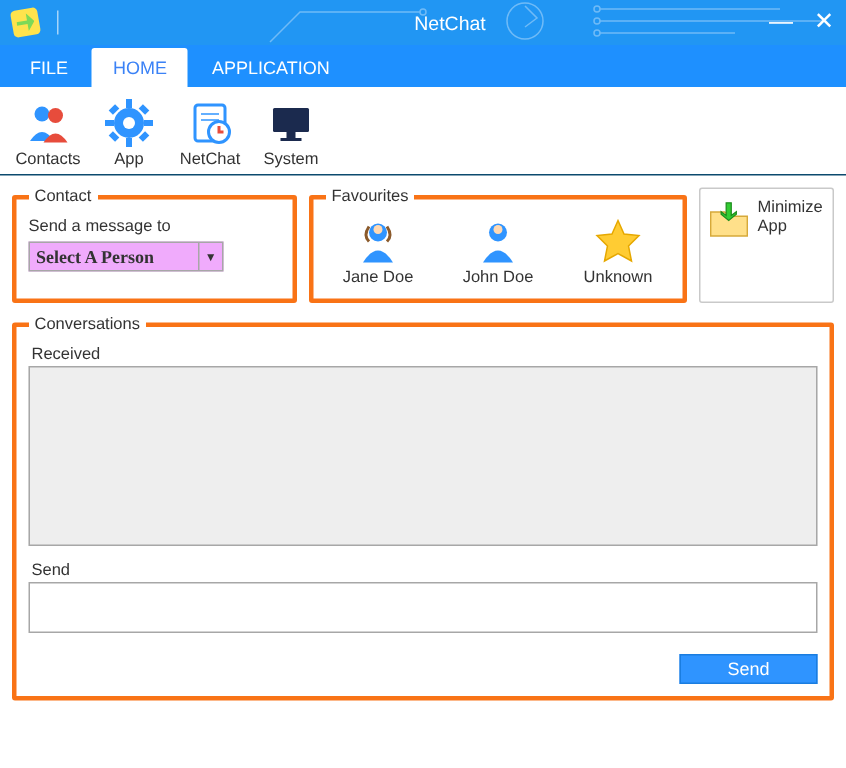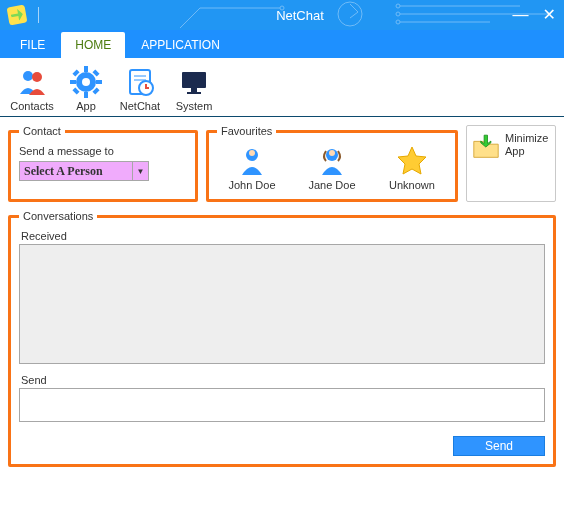--- a/index.html
+++ b/index.html
@@ -25,21 +25,21 @@
   }
   .titlebar .divider { width:1px; height:16px; background:rgba(255,255,255,.6); margin:0 6px; }
   .titlebar .title { position:absolute; left:0; right:0; text-align:center; font-size:13px;padding-left:36px; }
   .titlebar .btns { margin-left:auto; display:flex; gap:14px; }
   .titlebar .btns span { font-size:16px; line-height:16px; cursor:default; color:#fff; }
 
   .tabs { height:28px; background:#1e90ff; display:flex; align-items:flex-end; padding-left:6px; }
   .tab {
     padding:6px 14px 6px; color:#fff; font-size:12px; cursor:default; margin-right:2px;
   }
-  .tab.active { background:#fff; color:#4d7c0f; border-radius:2px 2px 0 0; }
+  .tab.active { background:#fff; color:#3b82f6; border-radius:2px 2px 0 0; }
 
   .ribbon {
     background:#fff; border-bottom:1px solid #0c4a6e; padding:6px 8px 2px; display:flex; gap:6px;
   }
   .ribbon .rbtn {
     width:48px; display:flex; flex-direction:column; align-items:center; gap:2px; padding:2px;
   }
   .ribbon .rbtn .ico { width:32px; height:32px; display:flex; align-items:center; justify-content:center; }
   .ribbon .rbtn .lbl { font-size:11px; text-align:center; }
 
@@ -191,36 +191,36 @@
     </fieldset>
 
     <fieldset class="fav-box">
       <legend>Favourites</legend>
       <div class="fav-items">
         <div class="fav">
           <span class="ico">
             <svg width="32" height="32" viewBox="0 0 32 32">
                 <circle cx="16" cy="10" r="6" fill="#2f94ff"></circle>
                 <circle cx="16" cy="8" r="3" fill="#ffd9b3"></circle>
+                <path d="M10 6 q-4 6 0 10" stroke="#8b5a2b" stroke-width="2" fill="none"></path>
+                <path d="M22 6 q4 6 0 10" stroke="#8b5a2b" stroke-width="2" fill="none"></path>
                 <path d="M6 30 q10 -16 20 0 z" fill="#2f94ff"></path>
               </svg>
           </span>
-          <span class="lbl">John Doe</span>
+          <span class="lbl">Jane Doe</span>
         </div>
         <div class="fav">
           <span class="ico">
             <svg width="32" height="32" viewBox="0 0 32 32">
                 <circle cx="16" cy="10" r="6" fill="#2f94ff"></circle>
                 <circle cx="16" cy="8" r="3" fill="#ffd9b3"></circle>
-                <path d="M10 6 q-4 6 0 10" stroke="#8b5a2b" stroke-width="2" fill="none"></path>
-                <path d="M22 6 q4 6 0 10" stroke="#8b5a2b" stroke-width="2" fill="none"></path>
                 <path d="M6 30 q10 -16 20 0 z" fill="#2f94ff"></path>
               </svg>
           </span>
-          <span class="lbl">Jane Doe</span>
+          <span class="lbl">John Doe</span>
         </div>
         <div class="fav">
           <span class="ico">
             <svg width="32" height="32" viewBox="0 0 32 32">
                 <path d="M16 2 l4 9 10 1 -7 7 2 10 -9 -5 -9 5 2 -10 -7 -7 10 -1 z" fill="#ffcc33" stroke="#e6a800"></path>
               </svg>
           </span>
           <span class="lbl">Unknown</span>
         </div>
       </div>

